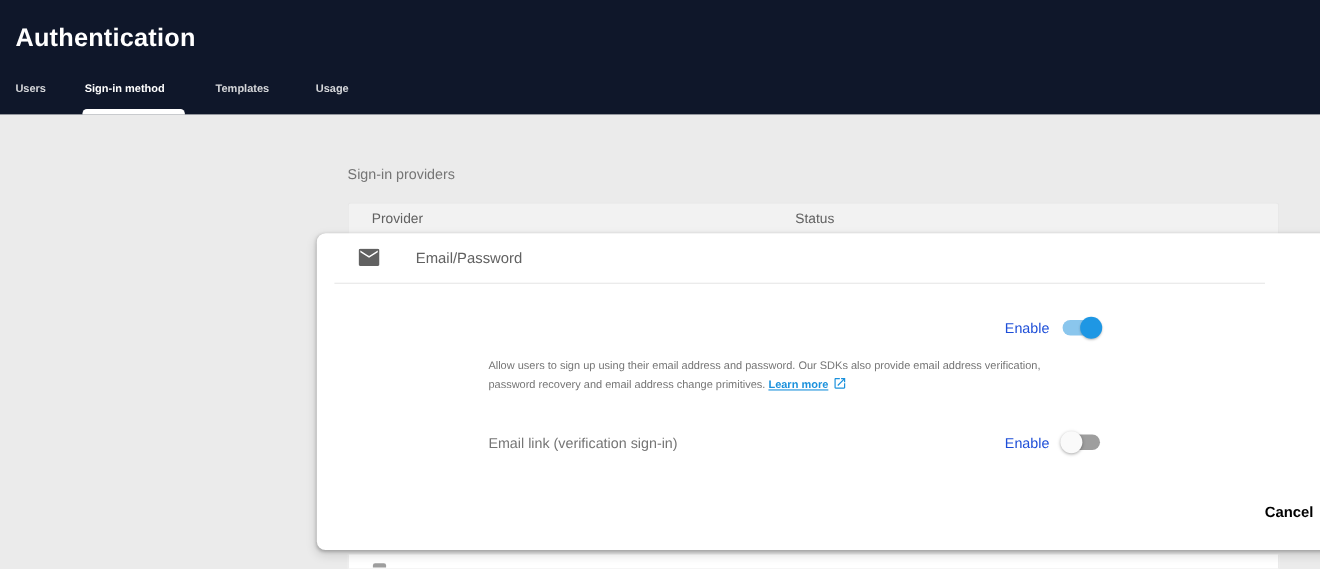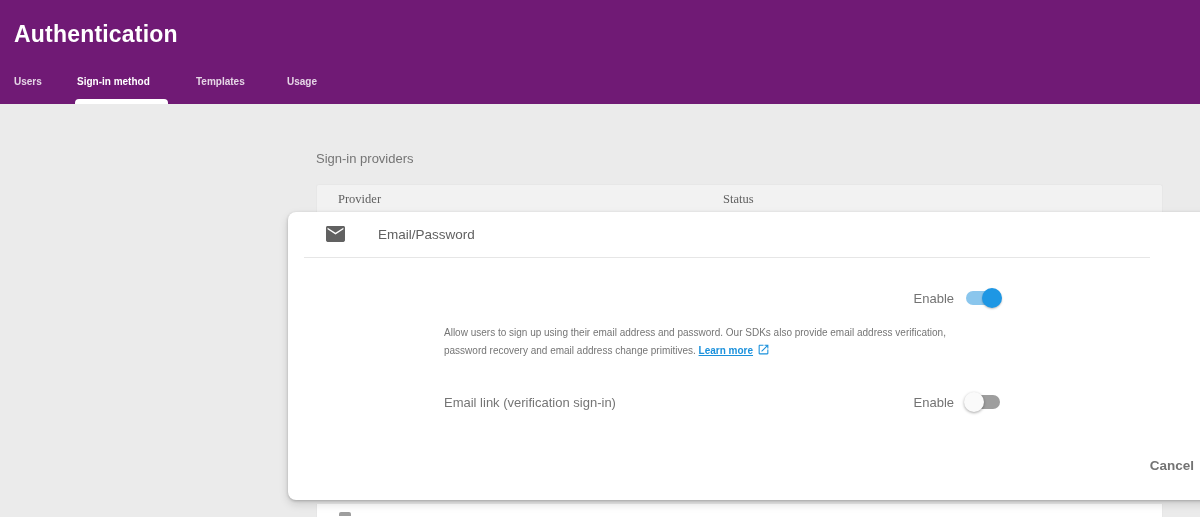--- a/index.html
+++ b/index.html
@@ -7,21 +7,21 @@
   body {
     font-family: "Liberation Sans", sans-serif;
     background: #EBEBEB;
     position: relative;
   }
   .stage { position: absolute; inset: 0; width: 1200px; height: 517px; }
 
   
   .app-header {
     position: absolute; left: 0; top: 0; width: 1200px; height: 104px;
-    background: #701a75;
+    background: #0f172a;
   }
   .app-title {
     position: absolute; left: 14px; top: 21px;
     color: #FFFFFF; font-size: 23px; font-weight: 700; letter-spacing: 0.2px;
   }
   .tab { position: absolute; top: 76px; font-size: 10px; font-weight: 700;
          color: rgba(255,255,255,0.82); cursor: pointer; white-space: nowrap; }
   .tab.active { color: #FFFFFF; }
   .tab-users { left: 14px; }
   .tab-signin { left: 77px; }
@@ -36,21 +36,21 @@
   .section-label {
     position: absolute; left: 316px; top: 151px;
     font-size: 13px; color: #757575;
   }
 
   .table-head {
     position: absolute; left: 316px; top: 184px; width: 847px; height: 29px;
     background: #F2F2F2; border: 1px solid #E7E7E7; border-bottom: none;
     border-radius: 3px 3px 0 0;
   }
-  .th { position: absolute; top: 7px; font-size: 12.5px; color: #616161; font-family: Liberation Serif, serif; }
+  .th { position: absolute; top: 7px; font-size: 12.5px; color: #616161; }
   .th-provider { left: 21px; }
   .th-status { left: 406px; }
 
   .table-bottom-strip {
     position: absolute; left: 316px; top: 504px; width: 847px; height: 13px;
     background: #FFFFFF; border-left: 1px solid #E7E7E7; border-right: 1px solid #E7E7E7;
   }
   .next-row-icon-fragment {
     position: absolute; left: 22px; top: 8px; width: 12px; height: 4px;
     background: #9E9E9E; border-radius: 2px 2px 0 0;
@@ -73,21 +73,21 @@
   }
   .card-divider {
     position: absolute; left: 16px; top: 45px; width: 846px; height: 1px;
     background: #E6E6E6;
   }
 
   .enable-row-1 {
     position: absolute; left: 0; top: 76px; width: 712px; height: 20px;
     display: flex; justify-content: flex-end; align-items: center; gap: 12px;
   }
-  .enable-label { font-size: 13px; color: #737373; }
+  .enable-label { font-size: 13px; color: #1d4ed8; }
 
   
   .toggle { position: relative; width: 34px; height: 20px; cursor: pointer; flex: 0 0 auto; }
   .toggle .track { position: absolute; left: 0; top: 3px; width: 34px; height: 14px; border-radius: 7px; }
   .toggle .thumb { position: absolute; top: 0; width: 20px; height: 20px; border-radius: 50%; }
   .toggle.on .track { background: #8AC6ED; }
   .toggle.on .thumb { right: -2px; background: #1E97E4; box-shadow: 0 1px 2px rgba(0,0,0,0.25); }
   .toggle.off .track { background: #9E9E9E; }
   .toggle.off .thumb { left: -2px; background: #FAFAFA; box-shadow: 0 1px 3px rgba(0,0,0,0.35); }
 
@@ -105,21 +105,21 @@
     display: flex; align-items: center;
   }
   .email-link-label { font-size: 13px; color: #757575; flex: 1 1 auto; }
   .email-link-row .enable-label { margin-right: 12px; }
 
   .actions-row {
     position: absolute; right: 38px; top: 237px; height: 32px;
     display: flex; align-items: center; gap: 20px;
   }
   .cancel-button {
-    font-size: 13.5px; font-weight: 600; color: #737373;
+    font-size: 13.5px; font-weight: 600; color: #000000;
     background: none; border: none; cursor: pointer; padding: 4px 2px;
     font-family: "Liberation Sans", sans-serif;
   }
   .save-button {
     font-size: 13.5px; font-weight: 700; color: #0f172a;
     background: #189FE8; border: none; border-radius: 8px;
     width: 58px; height: 32px; cursor: pointer;
     font-family: "Liberation Sans", sans-serif;
     text-align: center;
   }

